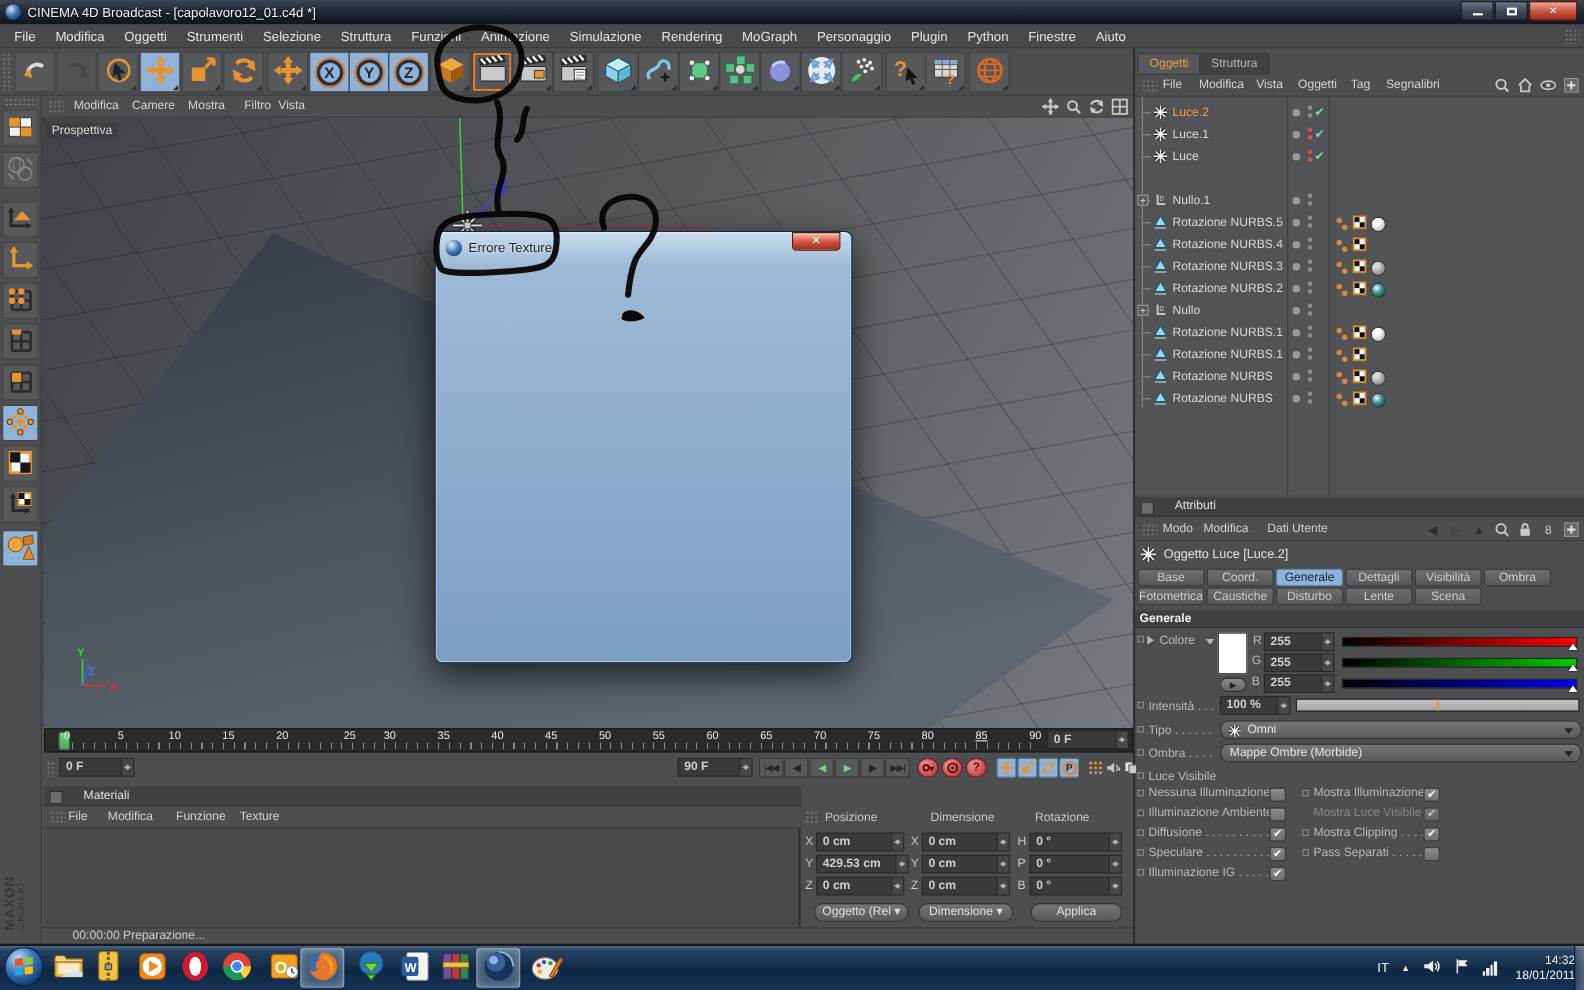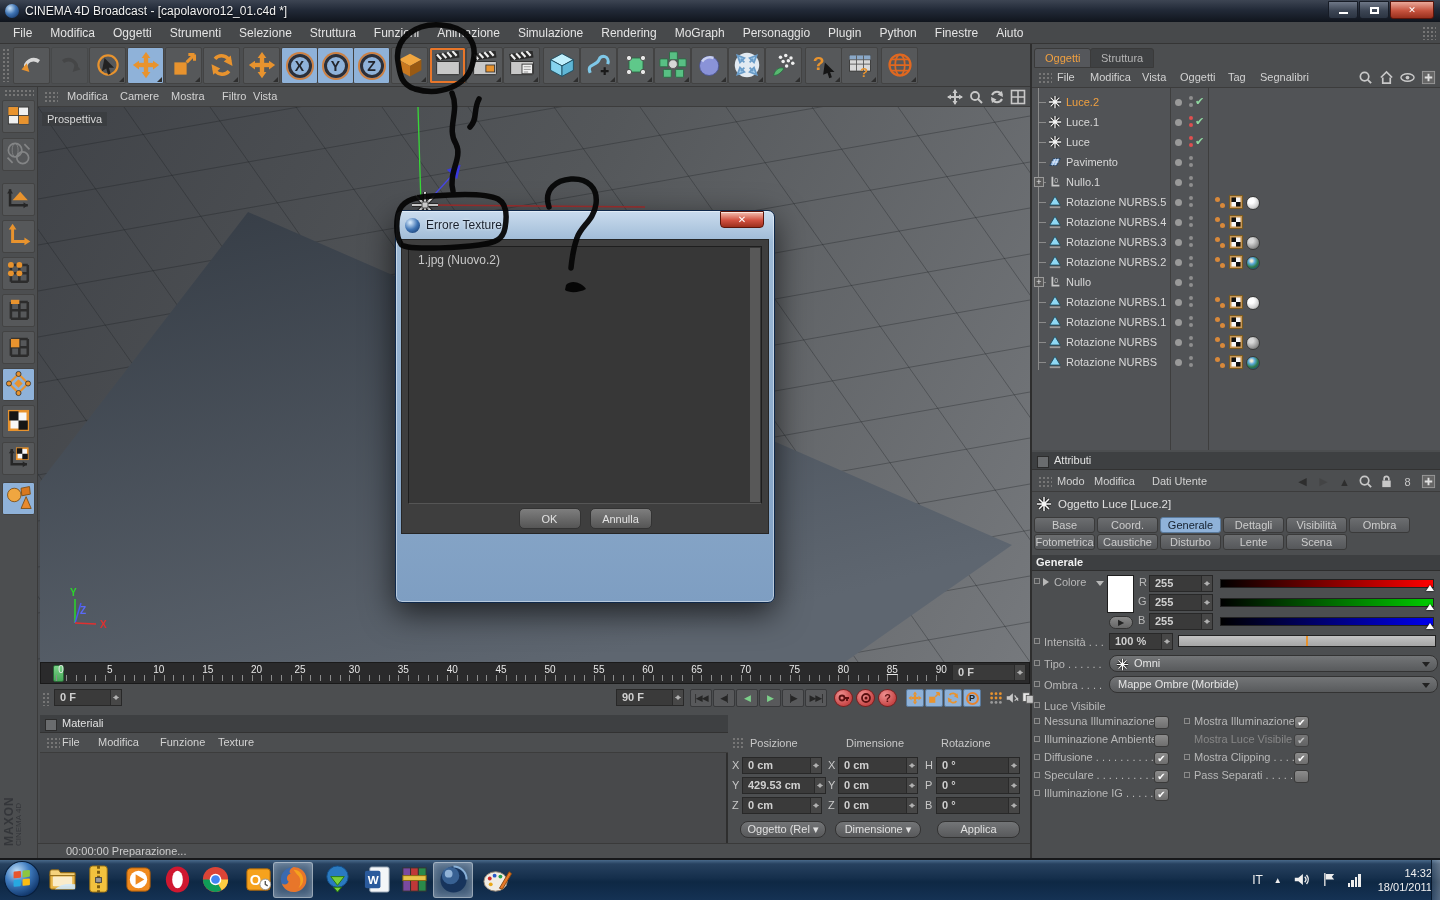--- a/index.html
+++ b/index.html
@@ -71,21 +71,21 @@
 .chk{position:absolute;left:163px;top:3px;color:#8fd8a0;font-size:11px}
 .tags{position:absolute;left:183px;top:3px;display:flex;gap:3px;align-items:center}
 .odots{width:11px;height:14px;position:relative}
 .odots::before,.odots::after{content:"";position:absolute;width:5px;height:5px;border-radius:50%;background:#d8883a}
 .odots::before{left:0;top:1px}.odots::after{left:5px;top:7px}
 .mtag{width:14px;height:14px;border-radius:50%;border:1px solid #3a3a3a}
 .mtag.white{background:radial-gradient(circle at 35% 30%,#fff 25%,#d0d0d0 65%,#8e8e8e)}
 .mtag.gray{background:radial-gradient(circle at 35% 30%,#d8d8d8 20%,#9a9a9a 60%,#5e5e5e)}
 .mtag.earth{background:radial-gradient(circle at 38% 32%,#f2ead2 8%,#58a8d8 30%,#2e7a44 58%,#1a4a86 85%)}
 
-.phead{position:absolute;left:0;width:408px;height:18px;background:#3e4042;border-bottom:1px solid #323232;color:#e2e2e2;font-size:11px;line-height:17px;padding-left:22px}
+.phead{position:absolute;left:0;width:408px;height:18px;background:#3e4042;border-bottom:1px solid #323232;color:#e2e2e2;font-size:11px;line-height:17px;padding-left:36px}
 .phead::before{content:"";position:absolute;left:5px;top:4px;width:10px;height:10px;background:#6a6c6e;border:1px solid #2c2c2c}
 .atab{position:absolute;height:16px;border-radius:3px;background:linear-gradient(#6c6e70,#55575a);border:1px solid #3a3a3a;color:#ccc;font-size:11px;text-align:center;line-height:14px;width:61px}
 .atab.active{background:#8fb2d9;color:#15202e;border-color:#5a7a9c}
 #asection{position:absolute;left:0;width:408px;height:16px;background:#3d3f41;border-bottom:1px solid #2e2e2e;color:#f0f0f0;font-weight:bold;font-size:11px;padding-left:4px;line-height:15px}
 .psq{position:absolute;width:6px;height:6px;border:1px solid #8a8a8a}
 .plab{position:absolute;color:#b8b8b8;font-size:11px;white-space:nowrap}
 .fld{position:absolute;background:#3a3a3a;border:1px solid #282828;color:#d0d0d0;font-size:11px;height:17px;line-height:15px;padding-left:5px}
 .fld i{position:absolute;right:0;top:0;bottom:0;width:11px;border-left:1px solid #2a2a2a;background:#474747}
 .fld i::before,.fld i::after{content:"";position:absolute;left:2px;border:3px solid transparent}
 .fld i::before{top:2px;border-bottom-color:#b0b0b0}
@@ -690,30 +690,20 @@
             <g stroke="#f6f6f6" stroke-width="1.5">
               <path d="M8 1 V15 M1 8 H15 M3 3 L13 13 M13 3 L3 13"></path>
             </g>
           </svg></span>
         <span class="oname">Luce</span>
         <span class="bd"></span>
         <span class="sd1 sd-red"></span>
         <span class="sd2 sd-red"></span>
         <span class="chk">✔</span>
       </div>
-      <div class="omrow" style="top: 64px;">
-        <span class="oicon"><svg viewBox="0 0 16 16">
-            <path d="M2 12 L6 4 H14 L10 12 Z" fill="#8fb4e0" stroke="#223a55"></path>
-            <path d="M4 8 H12 M8.5 4 L5 12 M11.5 4 L8 12" stroke="#e8f0fa" stroke-width="0.9"></path>
-          </svg></span>
-        <span class="oname">Pavimento</span>
-        <span class="bd"></span>
-        <span class="sd1 sd-gray"></span>
-        <span class="sd2 sd-gray"></span>
-      </div>
       <div class="omrow" style="top: 84px;">
         <span class="exp">+</span>
         <span class="oicon"><svg viewBox="0 0 16 16">
             <path d="M5 2 V12 H13" fill="none" stroke="#c8c8c8" stroke-width="2"></path>
             <text x="7" y="9" font-size="8" fill="#c8c8c8">0</text>
           </svg></span>
         <span class="oname">Nullo.1</span>
         <span class="bd"></span>
         <span class="sd1 sd-gray"></span>
         <span class="sd2 sd-gray"></span>
@@ -1044,21 +1034,21 @@
 <div id="tl">
   <div id="ruler">
     <div id="playhead"></div>
     <div id="tickband"></div>
     <div id="ticks">
         <span class="tick" style="left: 20px;">0</span>
         <span class="tick" style="left: 68.9px;">5</span>
         <span class="tick" style="left: 117.8px;">10</span>
         <span class="tick" style="left: 166.7px;">15</span>
         <span class="tick" style="left: 215.6px;">20</span>
-        <span class="tick" style="left: 259px;">25</span>
+        <span class="tick" style="left: 277px;">25</span>
         <span class="tick" style="left: 313.4px;">30</span>
         <span class="tick" style="left: 362.3px;">35</span>
         <span class="tick" style="left: 411.2px;">40</span>
         <span class="tick" style="left: 460.1px;">45</span>
         <span class="tick" style="left: 509px;">50</span>
         <span class="tick" style="left: 557.9px;">55</span>
         <span class="tick" style="left: 606.8px;">60</span>
         <span class="tick" style="left: 655.7px;">65</span>
         <span class="tick" style="left: 704.6px;">70</span>
         <span class="tick" style="left: 753.5px;">75</span>
@@ -1337,30 +1327,20 @@
   </div>
   <div id="showdesk"></div>
 </div>
 
 <div id="dlg">
   <div id="dlgtitle">
     <span class="dico"></span>
     <span class="dtxt">Errore Texture</span>
   </div>
   <div id="dlgclose">✕</div>
-  <div id="dlgbody">
-    <div id="dlglist">
-      <div class="ditem">1.jpg (Nuovo.2)</div>
-      <div id="dlgscroll"></div>
-    </div>
-    <div id="dlgbtns">
-      <button class="dbtn">OK</button>
-      <button class="dbtn">Annulla</button>
-    </div>
-  </div>
 </div>
 
 <svg id="scribbles">
   <g fill="none" stroke="#060606" stroke-width="5.5" stroke-linecap="round" stroke-linejoin="round" opacity="0.95">
     <path d="M398,62 C394,38 416,23 441,25 C466,27 478,41 473,62 C468,87 439,96 415,89 C400,84 400,73 398,62 Z"></path>
     <path d="M452,93 C460,112 446,128 456,144 C463,158 448,172 453,191"></path>
     <path d="M479,99 C473,110 478,119 470,127"></path>
     <path d="M401,244 C395,235 396,217 400,209 C405,199 418,197 432,196 C456,194 486,193 498,199 C507,204 507,217 505,228 C503,239 496,243 479,245 C457,248 420,249 408,247 C402,246 401,245 401,244 Z"></path>
     <path d="M549,207 C543,189 557,180 571,179 C588,178 598,188 596,204 C594,220 581,226 577,238 C573,249 572,258 571,268"></path>
   </g>

